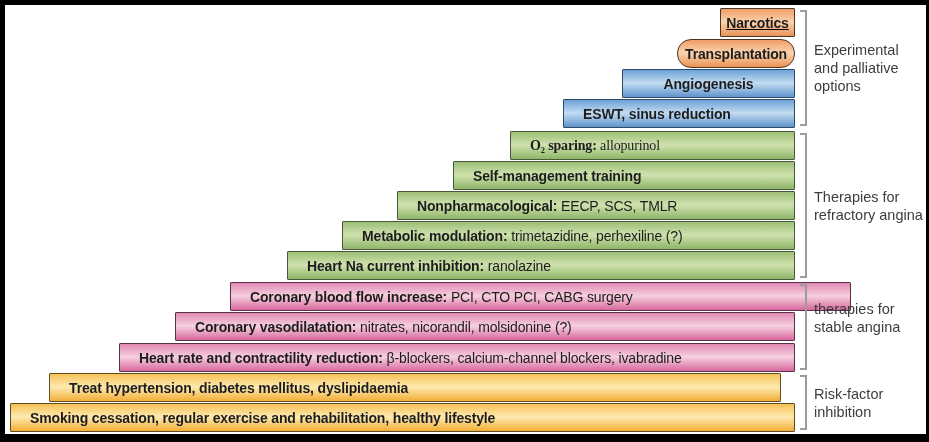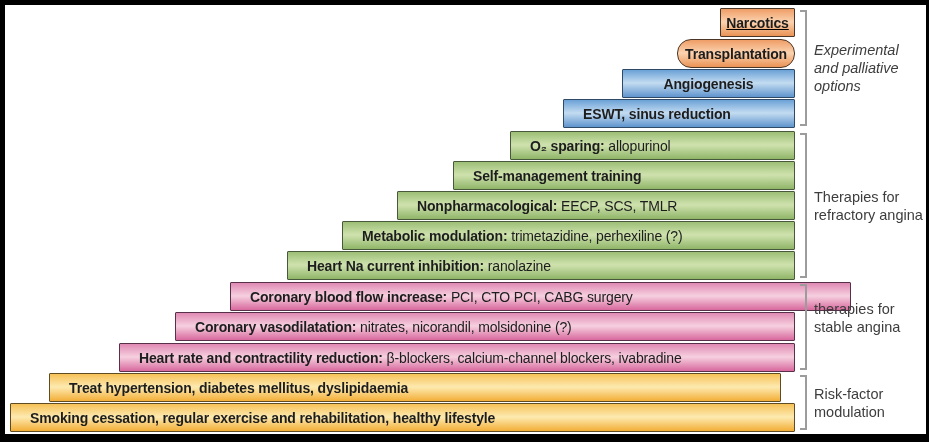--- a/index.html
+++ b/index.html
@@ -73,26 +73,26 @@
       <div class="bar align-center" style="left: 677px; top: 39px; width: 118px; background: linear-gradient(rgb(239, 157, 102) 0%, rgb(251, 211, 176) 48%, rgb(234, 147, 85) 100%); border-color: rgb(74, 53, 38); border-radius: 14px;">
         <span class="bar-label" style="color: rgb(29, 29, 29);"><b>Transplantation</b><span class="rest"></span></span>
       </div>
       <div class="bar align-center" style="left: 622px; top: 69px; width: 173px; background: linear-gradient(rgb(107, 161, 214) 0%, rgb(195, 220, 241) 48%, rgb(95, 148, 205) 100%); border-color: rgb(46, 74, 102);">
         <span class="bar-label" style="color: rgb(29, 29, 29);"><b>Angiogenesis</b><span class="rest"></span></span>
       </div>
       <div class="bar align-left" style="left: 563px; top: 99px; width: 232px; background: linear-gradient(rgb(107, 161, 214) 0%, rgb(195, 220, 241) 48%, rgb(95, 148, 205) 100%); border-color: rgb(46, 74, 102);">
         <span class="bar-label" style="color: rgb(29, 29, 29);"><b>ESWT, sinus reduction</b><span class="rest"></span></span>
       </div>
       <div class="bracket" style="top: 10px; height: 116px; border-color: rgb(156, 156, 156);"></div>
-      <div class="group-label" style="color: rgb(61, 61, 61); top: 41px; font-style: italic;">
+      <div class="group-label" style="color: rgb(61, 61, 61); top: 41px;">
         <div>Experimental</div>
         <div>and palliative</div>
         <div>options</div>
       </div>
-      <div class="bar align-left" style="left: 510px; top: 131px; width: 285px; background: linear-gradient(rgb(157, 191, 118) 0%, rgb(207, 226, 174) 48%, rgb(143, 181, 104) 100%); border-color: rgb(71, 89, 58);">
+      <div class="bar align-left" style="left: 510px; top: 131px; width: 285px; background: linear-gradient(rgb(157, 191, 118) 0%, rgb(207, 226, 174) 48%, rgb(143, 181, 104) 100%); border-color: rgb(71, 89, 58); font-family: Liberation Serif, serif;">
         <span class="bar-label" style="color: rgb(29, 29, 29);"><b>O₂ sparing:</b><span class="rest"> allopurinol</span></span>
       </div>
       <div class="bar align-left" style="left: 453px; top: 161px; width: 342px; background: linear-gradient(rgb(157, 191, 118) 0%, rgb(207, 226, 174) 48%, rgb(143, 181, 104) 100%); border-color: rgb(71, 89, 58);">
         <span class="bar-label" style="color: rgb(29, 29, 29);"><b>Self-management training</b><span class="rest"></span></span>
       </div>
       <div class="bar align-left" style="left: 397px; top: 191px; width: 398px; background: linear-gradient(rgb(157, 191, 118) 0%, rgb(207, 226, 174) 48%, rgb(143, 181, 104) 100%); border-color: rgb(71, 89, 58);">
         <span class="bar-label" style="color: rgb(29, 29, 29);"><b>Nonpharmacological:</b><span class="rest"> EECP, SCS, TMLR</span></span>
       </div>
       <div class="bar align-left" style="left: 342px; top: 221px; width: 453px; background: linear-gradient(rgb(157, 191, 118) 0%, rgb(207, 226, 174) 48%, rgb(143, 181, 104) 100%); border-color: rgb(71, 89, 58);">
         <span class="bar-label" style="color: rgb(29, 29, 29);"><b>Metabolic modulation:</b><span class="rest"> trimetazidine, perhexiline (?)</span></span>
@@ -121,17 +121,17 @@
       </div>
       <div class="bar align-left" style="left: 49px; top: 373px; width: 732px; background: linear-gradient(rgb(246, 193, 87) 0%, rgb(253, 234, 176) 48%, rgb(243, 174, 55) 100%); border-color: rgb(95, 76, 34);">
         <span class="bar-label" style="color: rgb(29, 29, 29);"><b>Treat hypertension, diabetes mellitus, dyslipidaemia</b><span class="rest"></span></span>
       </div>
       <div class="bar align-left" style="left: 10px; top: 403px; width: 785px; background: linear-gradient(rgb(246, 193, 87) 0%, rgb(253, 234, 176) 48%, rgb(243, 174, 55) 100%); border-color: rgb(95, 76, 34);">
         <span class="bar-label" style="color: rgb(29, 29, 29);"><b>Smoking cessation, regular exercise and rehabilitation, healthy lifestyle</b><span class="rest"></span></span>
       </div>
       <div class="bracket" style="top: 375px; height: 55px; border-color: rgb(156, 156, 156);"></div>
       <div class="group-label" style="color: rgb(61, 61, 61); top: 385px;">
         <div>Risk-factor</div>
-        <div>modulation</div>
+        <div>inhibition</div>
       </div>
     </div>
   <div class="frame"></div>
 </div>
 
 </body></html>

